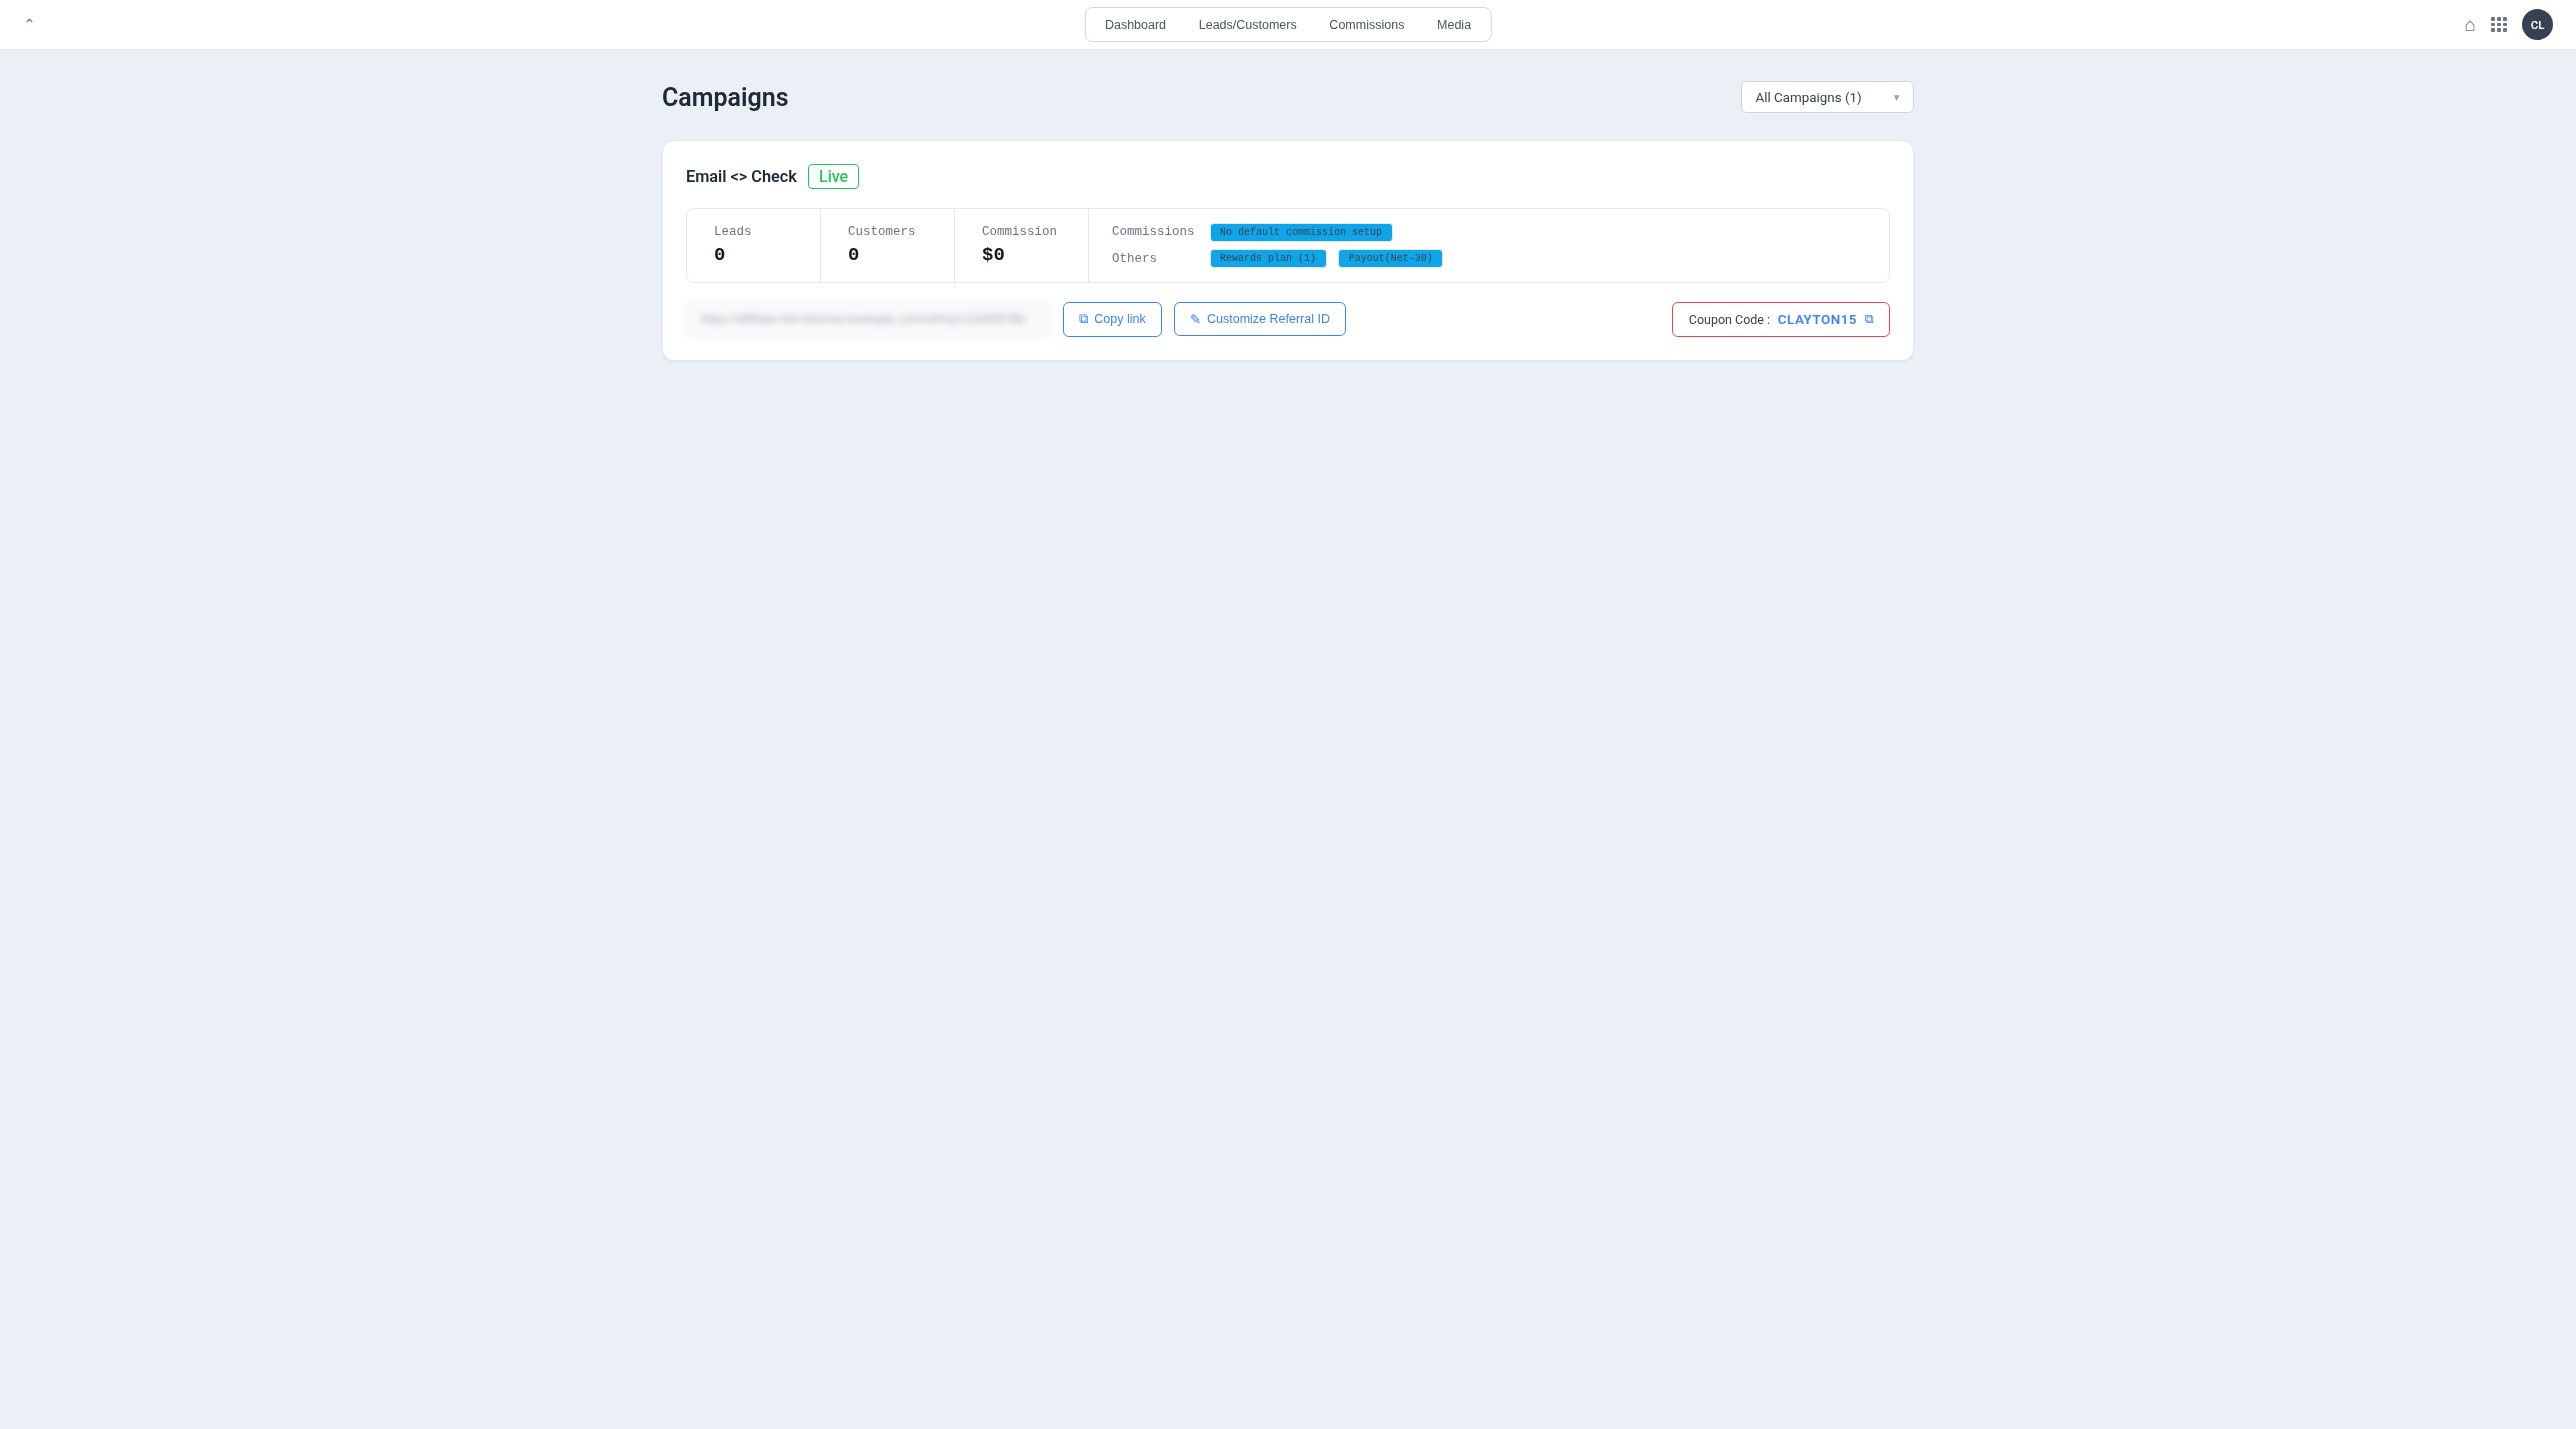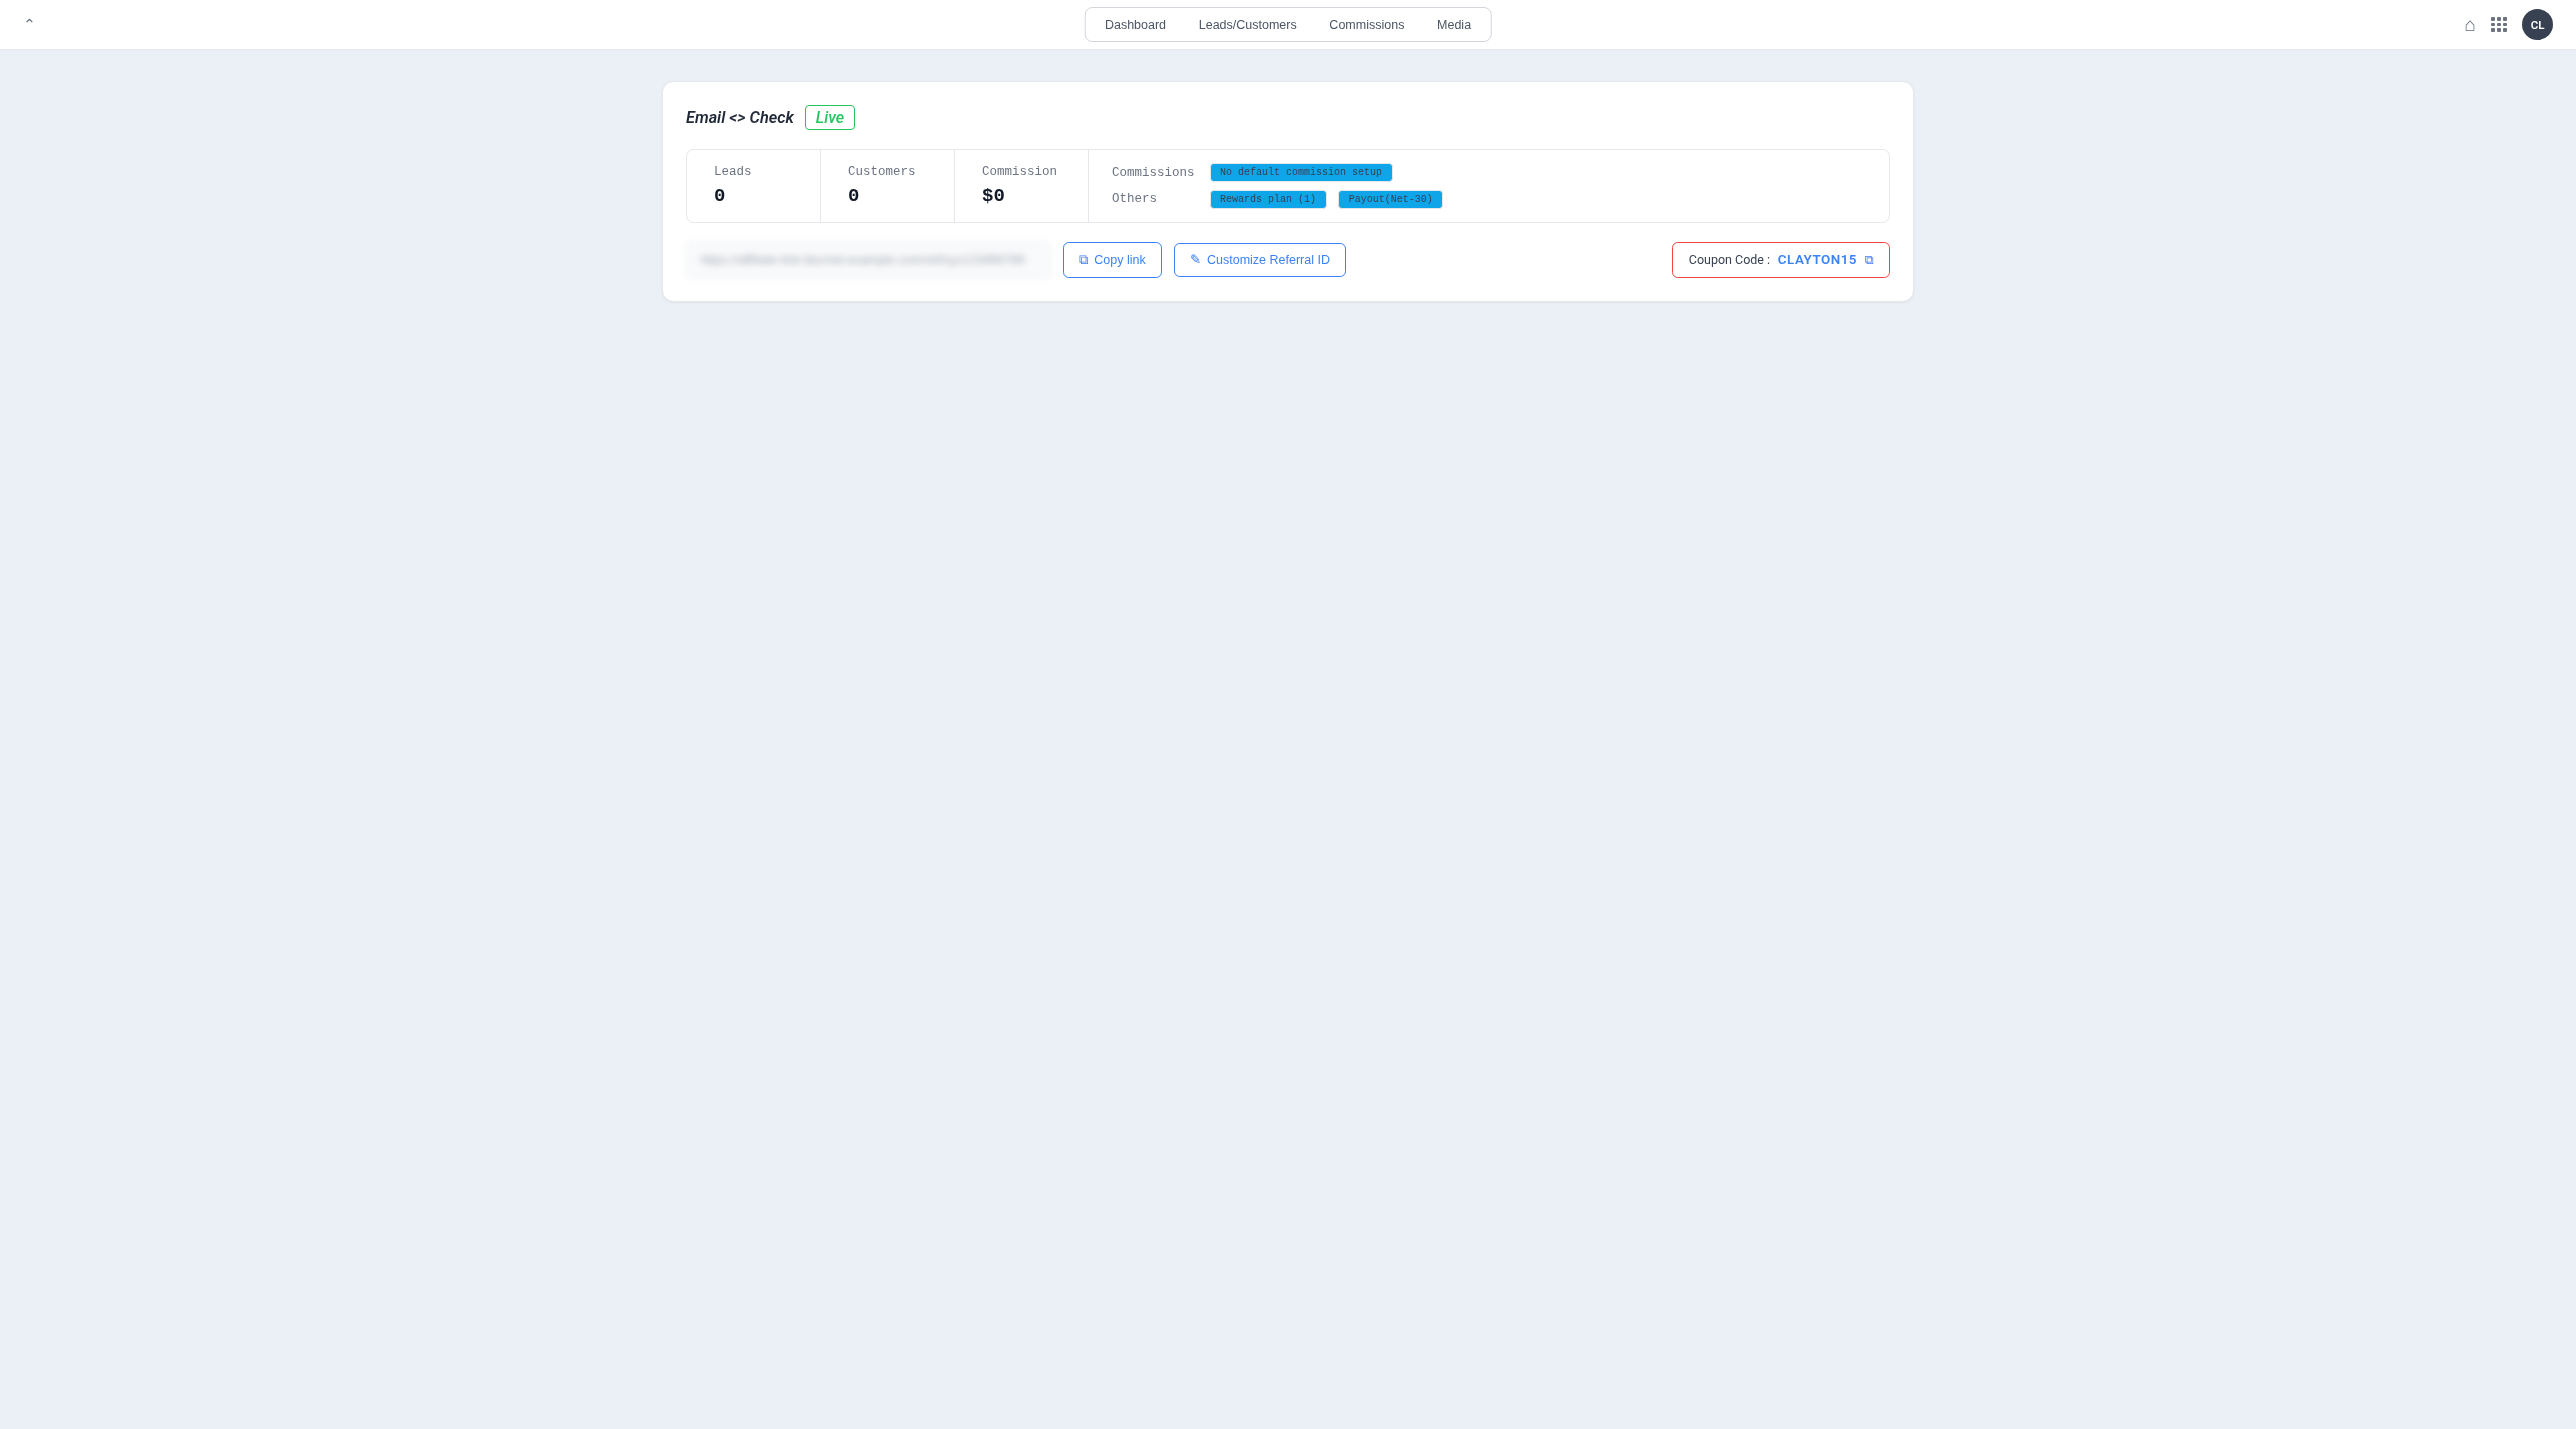--- a/index.html
+++ b/index.html
@@ -148,21 +148,20 @@
       border: 1px solid #e5e7eb;
       padding: 23px;
       box-shadow: 0 1px 2.9px rgba(0,0,0,0.05);
     }
 
     .campaign-header {
       display: flex;
       align-items: center;
       gap: 11.5px;
       margin-bottom: 19px;
-      font-style: italic;
     }
 
     .campaign-name {
       font-size: 16.3px;
       font-weight: 600;
       color: #1f2937;
     }
 
     .live-badge {
       border: 1.4px solid #22c55e;
@@ -381,20 +380,27 @@
       <div class="grid-dot"></div>
       <div class="grid-dot"></div>
       <div class="grid-dot"></div>
     </div>
     <div class="avatar">CL</div>
   </div>
 </nav>
 
 <div class="main-content">
 
+  <div class="page-header">
+    <h1 class="page-title">Campaigns</h1>
+    <div class="campaigns-dropdown">
+      <span>All Campaigns (1)</span>
+      <span class="dropdown-chevron">▾</span>
+    </div>
+  </div>
 
   <div class="campaign-card">
 
     <div class="campaign-header">
       <span class="campaign-name">Email &lt;&gt; Check</span>
       <span class="live-badge">Live</span>
     </div>
 
     <div class="stats-row">
       <div class="stat-item">

